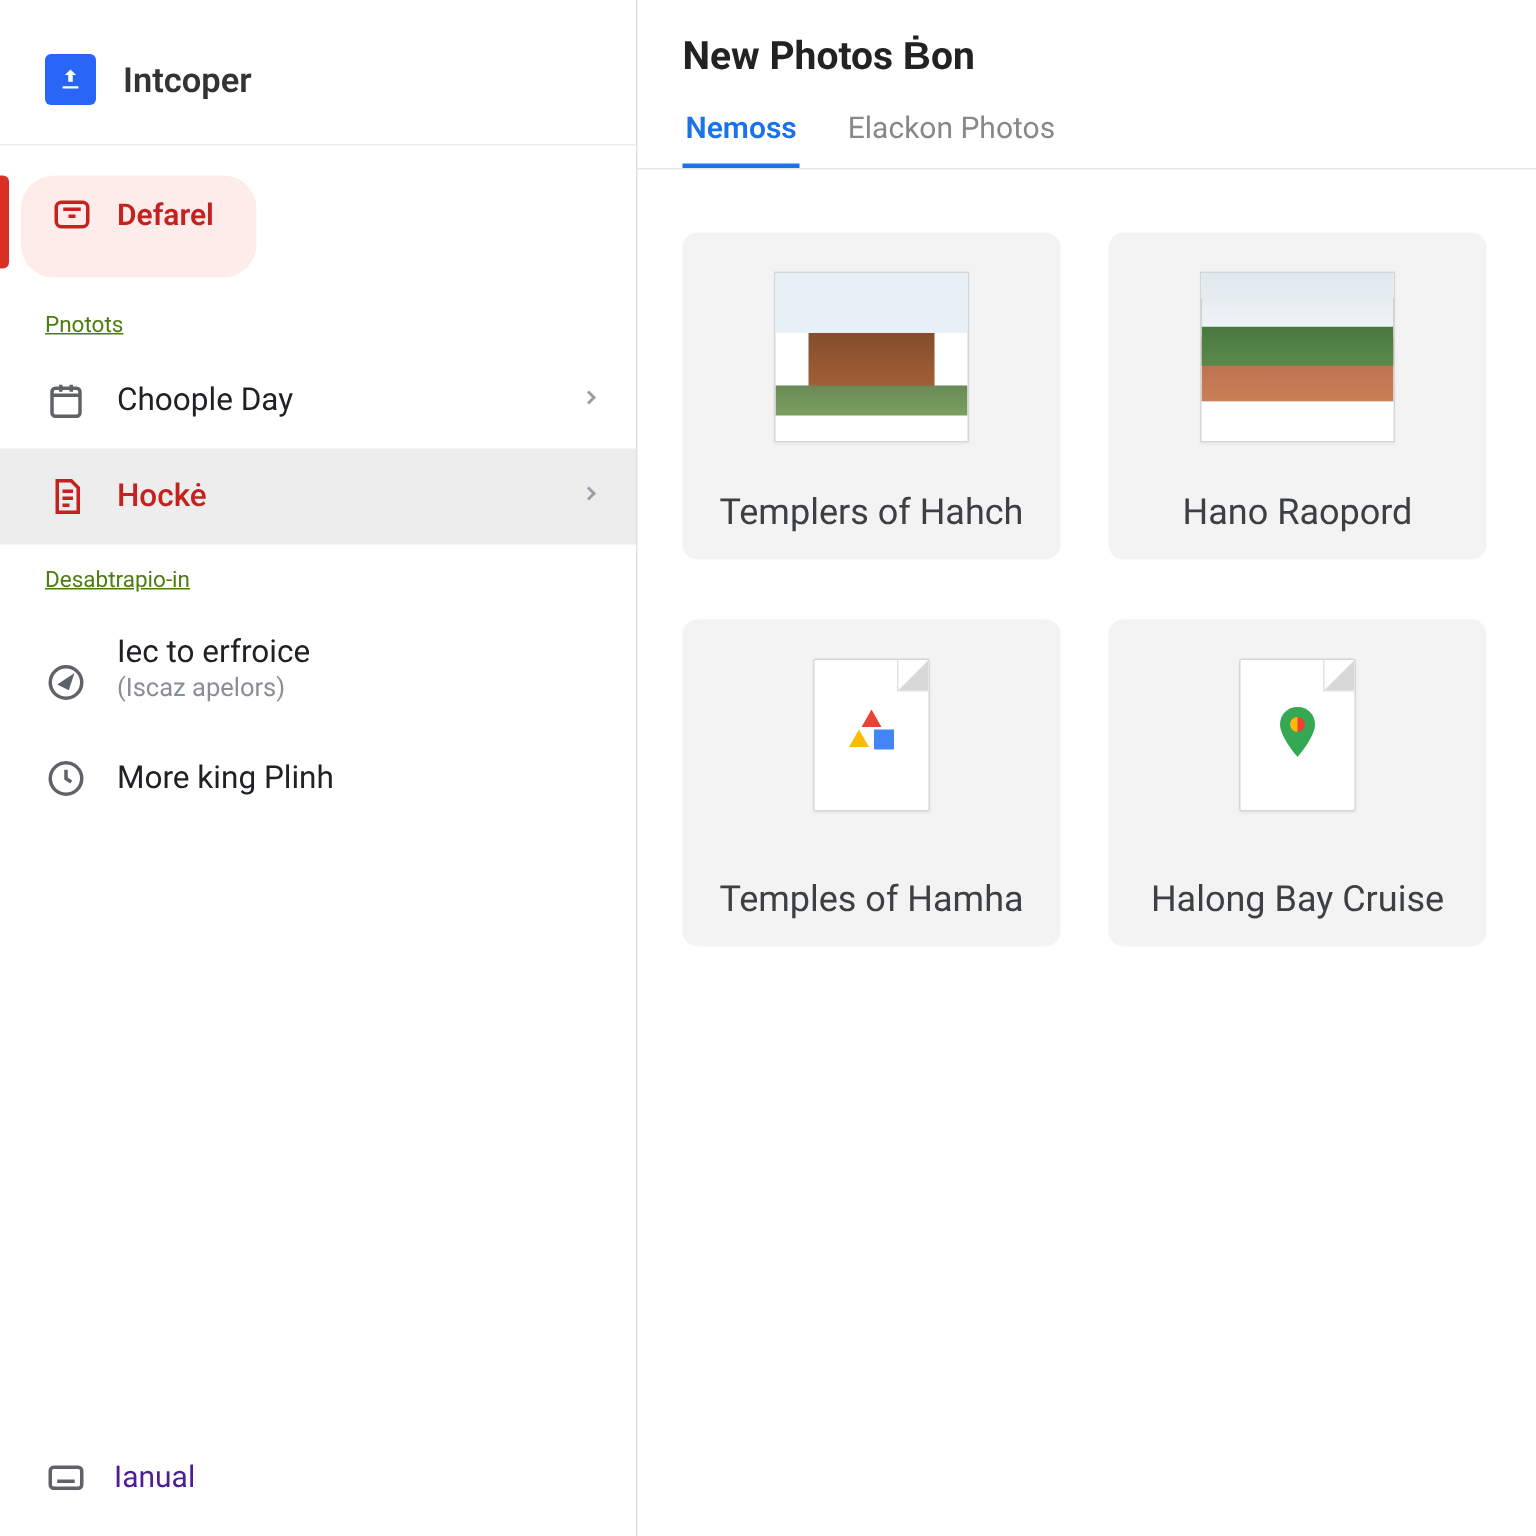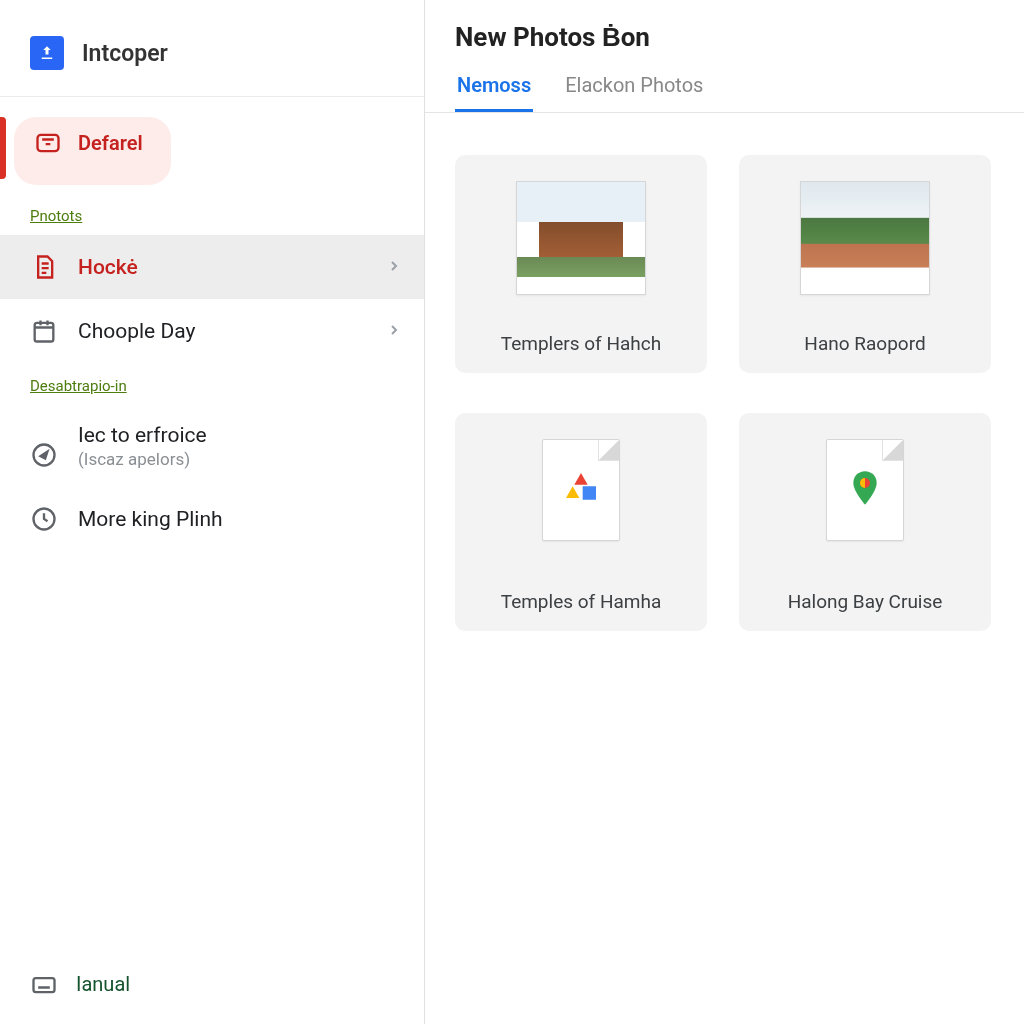--- a/index.html
+++ b/index.html
@@ -15,34 +15,34 @@
   .nav-pill { display: inline-flex; align-items: center; gap: 16px; background: #fdecea; border-radius: 22px; padding: 12px 28px 28px 20px; margin-left: 14px; color: #c5221f; font-weight: 600; font-size: 20px; }
   .nav-accent { position: absolute; left: 0; top: 14px; bottom: 14px; width: 6px; background: #d93025; border-radius: 0 4px 4px 0; }
   .section-label { color: #4d7c0f; font-size: 15px; padding: 14px 30px 10px 30px; text-decoration: underline; }
   .nav-item { display: flex; align-items: center; gap: 20px; padding: 18px 22px 18px 30px; font-size: 21px; cursor: pointer; }
   .nav-item .chev { margin-left: auto; color: #9aa0a6; }
   .nav-item.selected { background: #ededed; color: #c5221f; font-weight: 500; }
   .nav-item.selected .nav-icon { color: #c5221f; }
   .nav-item .subtext { display:block; font-size: 17px; color:#8a8f94; margin-top:2px;}
   .nav-icon { width: 28px; height: 28px; color: #5f6368; flex-shrink:0; display:flex; align-items:center; justify-content:center;}
   .nav-icon svg { width: 100%; height: 100%; }
-  .sidebar-footer { padding: 26px 30px; display:flex; align-items:center; gap: 18px; color:#14532d; font-size: 20px;}
+  .sidebar-footer { padding: 26px 30px; display:flex; align-items:center; gap: 18px; color:#4c1d95; font-size: 20px;}
   
   .main { flex: 1; height: 100%; display: flex; flex-direction: column; }
   .main-header { padding: 22px 30px 0 30px; border-bottom: 1px solid #e5e5e5; }
   .main-title { font-size: 26px; font-weight: 700; color: #222; margin-bottom: 10px;}
   .tabs { display: flex; gap: 30px; margin-top: 12px; }
   .tab { font-size: 20px; color: #888; padding: 8px 2px 12px 2px; cursor:pointer; border-bottom: 3px solid transparent; }
   .tab.active { color: #1a73e8; font-weight: 600; border-bottom-color: #1a73e8; }
   .grid { padding: 42px 30px; display: grid; grid-template-columns: repeat(2, 252px); gap: 40px 32px; align-content: start; }
   .card { background: #f3f3f3; border-radius: 10px; width: 252px; height: 218px; display:flex; flex-direction:column; align-items:center; padding: 26px 16px 18px 16px; cursor:pointer;}
   .thumb { width: 130px; height: 114px; border: 1px solid #d6d6d6; background: #fff; display:flex; align-items:center; justify-content:center; overflow:hidden; box-shadow: 0 1px 2px rgba(0,0,0,0.06);}
   .thumb.doc { width: 78px; height: 102px; border-radius: 2px; position:relative; }
   .thumb.doc::after{ content:""; position:absolute; top:0; right:0; width:20px; height:20px; background: linear-gradient(135deg, #fff 0 48%, #d8d8d8 52% 100%); border-left:1px solid #e2e2e2; border-bottom:1px solid #e2e2e2;}
-  .card-label { margin-top: auto; font-size: 19px; color: #3c4043; text-align:center; }
+  .card-label { margin-top: auto; font-size: 24px; color: #3c4043; text-align:center; }
   
   .photo-temple { width:100%; height:100%; background:
       linear-gradient(#e8f0f7,#e8f0f7) 0 0/100% 36% no-repeat,
       linear-gradient(#6a8a55,#7aa061) 0 82%/100% 18% no-repeat,
       linear-gradient(#7c4a2a,#a45f36) 50% 48%/66% 40% no-repeat;
   }
   .photo-village { width:100%; height:100%; background:
       linear-gradient(#dfe8ee,#eef3f6) 0 0/100% 32% no-repeat,
       linear-gradient(#3f6b3a,#5a8a4a) 0 26%/100% 40% no-repeat,
       linear-gradient(#b56a4a,#c98057) 0 62%/100% 38% no-repeat;
@@ -73,43 +73,43 @@
                 <rect x="3" y="5" width="18" height="14" rx="3"></rect>
                 <path d="M7 9h10M10 13h4"></path>
               </svg>
           </span>
           <span>Defarel</span>
         </div>
       </div>
 
       <div class="section-label">Pnotots</div>
 
+      <div class="nav-item">
+        <span class="nav-icon">
+          <svg viewBox="0 0 24 24" fill="none" stroke="#5f6368" stroke-width="2">
+              <rect x="4" y="5" width="16" height="16" rx="2"></rect>
+              <path d="M4 9h16M9 3v4M15 3v4"></path>
+            </svg>
+        </span>
+        <span>Choople Day</span>
+        <span class="chev">
+          <svg width="16" height="16" viewBox="0 0 24 24" fill="none" stroke="#9aa0a6" stroke-width="3">
+              <path d="M9 6l6 6-6 6"></path>
+            </svg>
+        </span>
+      </div>
+
       <div class="nav-item selected">
         <span class="nav-icon">
           <svg viewBox="0 0 24 24" fill="none" stroke="currentColor" stroke-width="2">
               <path d="M7 3h8l4 4v14H7z"></path>
               <path d="M10 9h6M10 13h6M10 17h4"></path>
             </svg>
         </span>
         <span>Hockė</span>
-        <span class="chev">
-          <svg width="16" height="16" viewBox="0 0 24 24" fill="none" stroke="#9aa0a6" stroke-width="3">
-              <path d="M9 6l6 6-6 6"></path>
-            </svg>
-        </span>
-      </div>
-
-      <div class="nav-item">
-        <span class="nav-icon">
-          <svg viewBox="0 0 24 24" fill="none" stroke="#5f6368" stroke-width="2">
-              <rect x="4" y="5" width="16" height="16" rx="2"></rect>
-              <path d="M4 9h16M9 3v4M15 3v4"></path>
-            </svg>
-        </span>
-        <span>Choople Day</span>
         <span class="chev">
           <svg width="16" height="16" viewBox="0 0 24 24" fill="none" stroke="#9aa0a6" stroke-width="3">
               <path d="M9 6l6 6-6 6"></path>
             </svg>
         </span>
       </div>
 
       <div class="section-label">Desabtrapio-in</div>
 
       <div class="nav-item" style="align-items:flex-end;">

